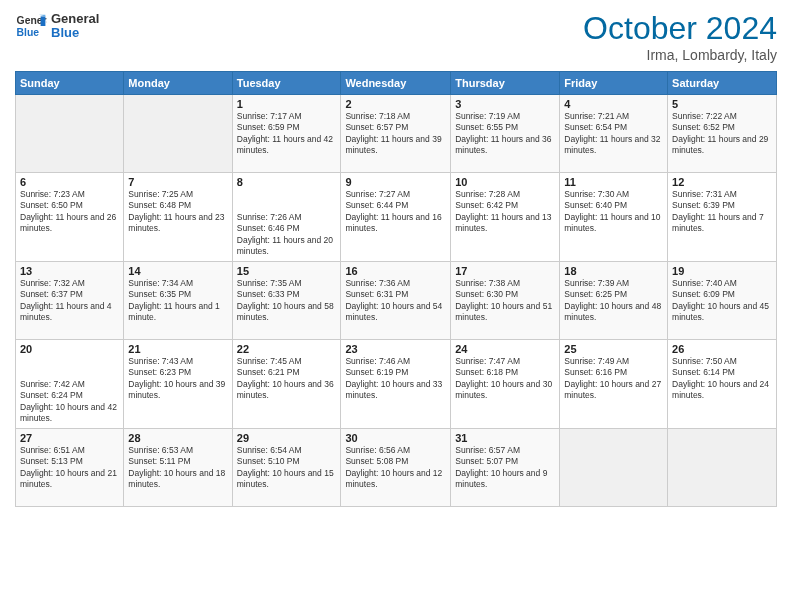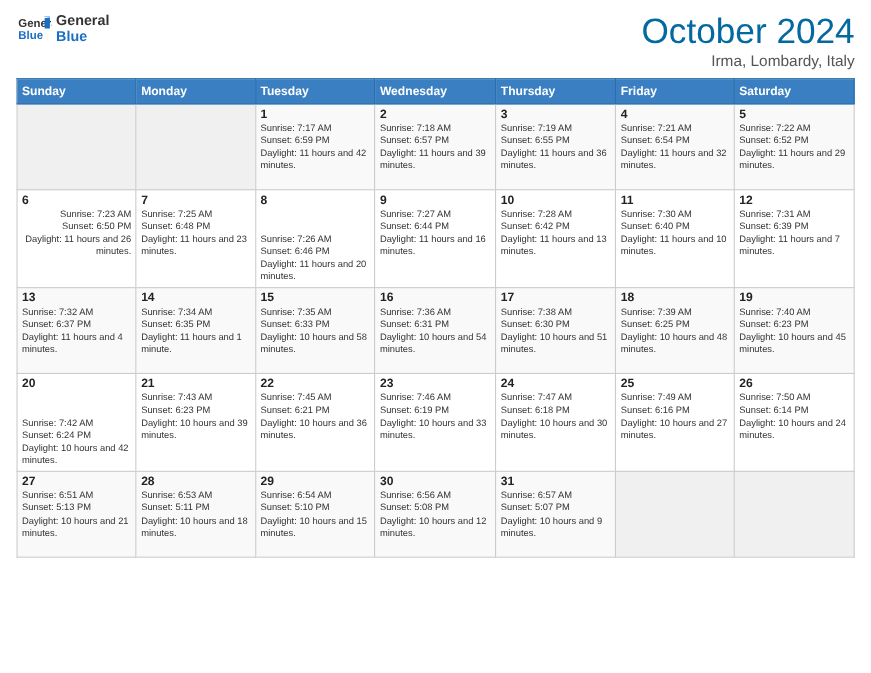--- a/index.html
+++ b/index.html
@@ -155,21 +155,21 @@
           <td>
             <span class="day-number">5</span>
             <div class="day-info" style="white-space: pre-line;">Sunrise: 7:22 AM
 Sunset: 6:52 PM
 Daylight: 11 hours and 29 minutes.</div>
           </td>
         </tr>
         <tr>
           <td>
             <span class="day-number">6</span>
-            <div class="day-info" style="white-space: pre-line; text-align: right;">Sunrise: 7:23 AM
+            <div class="day-info" style="white-space: pre-line;">Sunrise: 7:23 AM
 Sunset: 6:50 PM
 Daylight: 11 hours and 26 minutes.</div>
           </td>
           <td>
             <span class="day-number">7</span>
             <div class="day-info" style="white-space: pre-line;">Sunrise: 7:25 AM
 Sunset: 6:48 PM
 Daylight: 11 hours and 23 minutes.</div>
           </td>
           <td>
@@ -236,21 +236,21 @@
           </td>
           <td>
             <span class="day-number">18</span>
             <div class="day-info" style="white-space: pre-line;">Sunrise: 7:39 AM
 Sunset: 6:25 PM
 Daylight: 10 hours and 48 minutes.</div>
           </td>
           <td>
             <span class="day-number">19</span>
             <div class="day-info" style="white-space: pre-line;">Sunrise: 7:40 AM
-Sunset: 6:23 PM
+Sunset: 6:09 PM
 Daylight: 10 hours and 45 minutes.</div>
           </td>
         </tr>
         <tr>
           <td>
             <span class="day-number">20</span>
             <div class="day-info" style="white-space: pre-line; margin-top: 24px;">Sunrise: 7:42 AM
 Sunset: 6:24 PM
 Daylight: 10 hours and 42 minutes.</div>
           </td>

